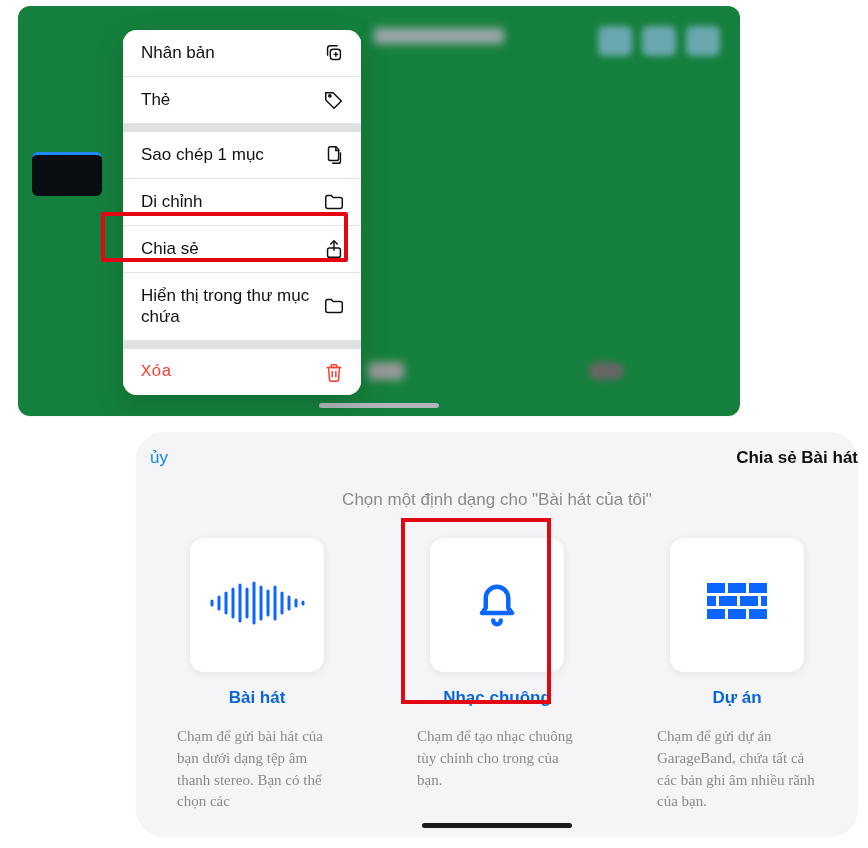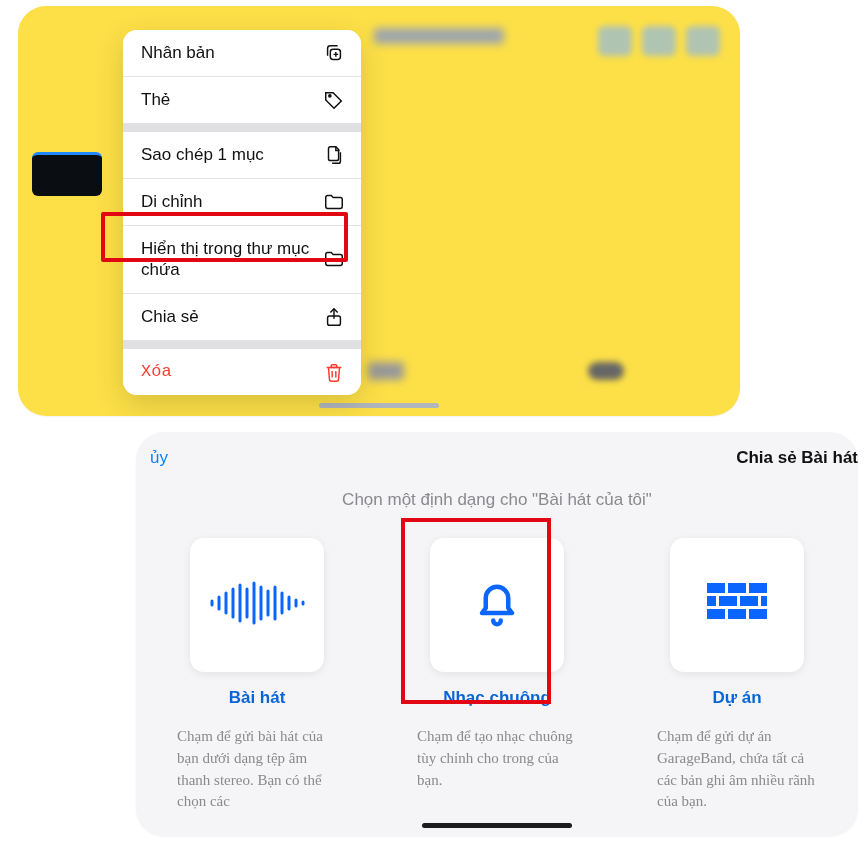--- a/index.html
+++ b/index.html
@@ -11,22 +11,22 @@
       position: relative;
     }
 
     
     .top-shot {
       position: absolute;
       left: 18px;
       top: 6px;
       width: 722px;
       height: 410px;
-      background: #fde047;
-      border-radius: 28px;
+      background: #15803d;
+      border-radius: 12px;
       overflow: hidden;
       box-shadow: 0 1px 2px rgba(0,0,0,0.05);
     }
     .top-blur-header {
       position: absolute;
       top: 10px; left: 0; right: 0; height: 40px;
       display:flex; align-items:center; justify-content:center;
     }
     .top-blur-title {
       width: 130px; height: 16px; background: #9ea6ad; border-radius: 4px; filter: blur(4px);
@@ -196,34 +196,34 @@
     </div>
     <div class="cm-item">
       <span class="label">Di chỉnh</span>
       <span class="icon">
         <svg viewBox="0 0 24 24" fill="none" stroke="#111" stroke-width="1.6">
             <path d="M3 7a2 2 0 0 1 2-2h4l2 2h8a2 2 0 0 1 2 2v8a2 2 0 0 1-2 2H5a2 2 0 0 1-2-2V7z"></path>
           </svg>
       </span>
     </div>
     <div class="cm-item">
-      <span class="label">Hiển thị trong thư mục chứa</span>
-      <span class="icon">
-        <svg viewBox="0 0 24 24" fill="none" stroke="#111" stroke-width="1.6">
-            <path d="M3 7a2 2 0 0 1 2-2h4l2 2h8a2 2 0 0 1 2 2v8a2 2 0 0 1-2 2H5a2 2 0 0 1-2-2V7z"></path>
-          </svg>
-      </span>
-    </div>
-    <div class="cm-item">
       <span class="label">Chia sẻ</span>
       <span class="icon">
         <svg viewBox="0 0 24 24" fill="none" stroke="#111" stroke-width="1.6">
             <path d="M12 3v11"></path>
             <path d="M8 7l4-4 4 4"></path>
             <rect x="5" y="11" width="14" height="10" rx="2"></rect>
+          </svg>
+      </span>
+    </div>
+    <div class="cm-item">
+      <span class="label">Hiển thị trong thư mục chứa</span>
+      <span class="icon">
+        <svg viewBox="0 0 24 24" fill="none" stroke="#111" stroke-width="1.6">
+            <path d="M3 7a2 2 0 0 1 2-2h4l2 2h8a2 2 0 0 1 2 2v8a2 2 0 0 1-2 2H5a2 2 0 0 1-2-2V7z"></path>
           </svg>
       </span>
     </div>
     <div class="cm-sep"></div>
 
     <div class="cm-item danger">
       <span class="label">Xóa</span>
       <span class="icon">
         <svg viewBox="0 0 24 24" fill="none" stroke="#ff3b30" stroke-width="1.6">
             <path d="M4 7h16"></path>

